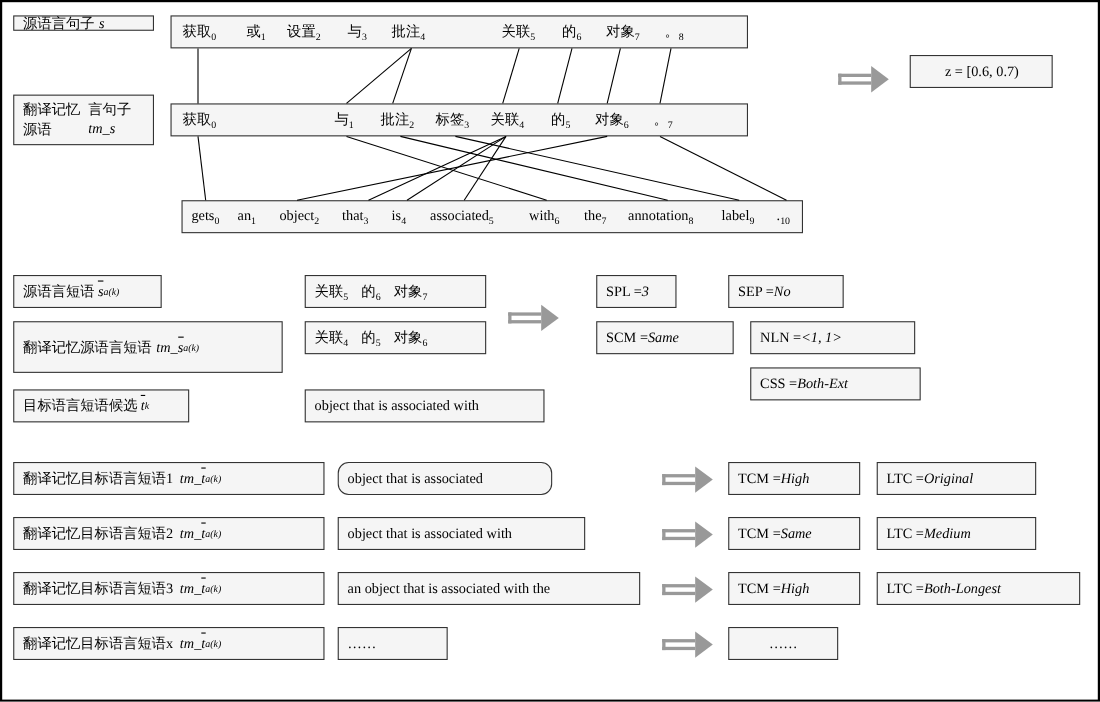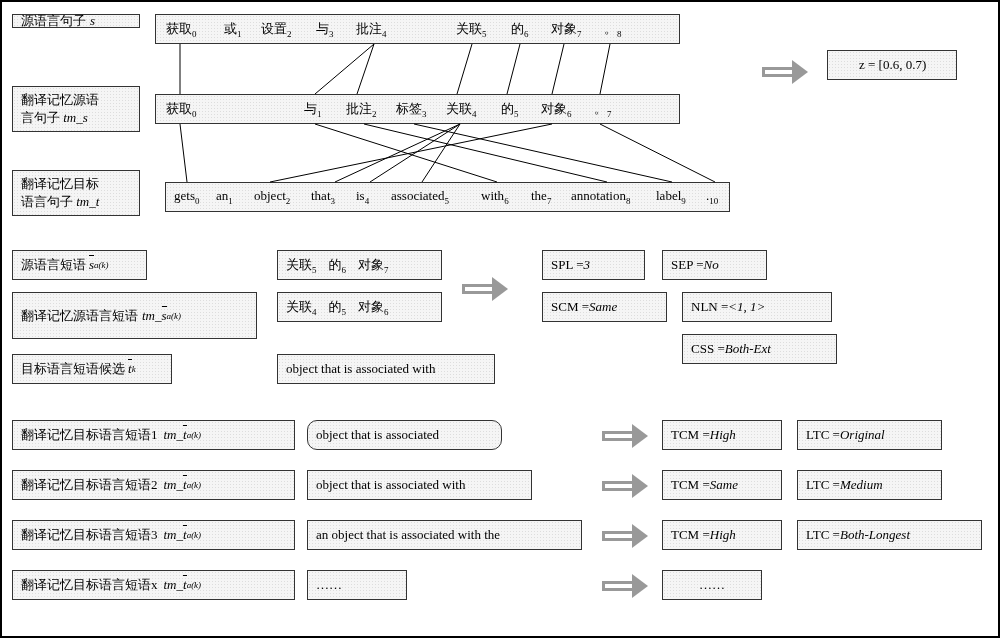--- a/index.html
+++ b/index.html
@@ -22,21 +22,21 @@
   background-image: radial-gradient(circle, #ddd 0.5px, transparent 0.5px);
   background-size: 3px 3px;
   border: 1px solid #333;
   padding: 4px 8px;
   box-sizing: border-box;
   display: flex;
   align-items: center;
   white-space: nowrap;
 }
 .box.multi {
-  flex-direction: column;
+  flex-direction: row;
   align-items: flex-start;
   justify-content: space-between;
   white-space: normal;
 }
 sub {
   font-size: 9px;
   vertical-align: sub;
 }
 .arrow {
   position: absolute;
@@ -121,24 +121,20 @@
   <span style="position:absolute; left:10px;"><span>获取</span><sub>0</sub></span>
   <span style="position:absolute; left:148px;"><span>与</span><sub>1</sub></span>
   <span style="position:absolute; left:190px;"><span>批注</span><sub>2</sub></span>
   <span style="position:absolute; left:240px;"><span>标签</span><sub>3</sub></span>
   <span style="position:absolute; left:290px;"><span>关联</span><sub>4</sub></span>
   <span style="position:absolute; left:345px;"><span>的</span><sub>5</sub></span>
   <span style="position:absolute; left:385px;"><span>对象</span><sub>6</sub></span>
   <span style="position:absolute; left:438px;"><span>。</span><sub>7</sub></span>
 </div>
 
-<div class="box multi" style="left:10px; top:168px; width:128px; height:46px;">
-  <div><span>翻译记忆目标</span></div>
-  <div><span>语言句子</span> <span class="italic">tm_t</span></div>
-</div>
 <div class="box" style="left:163px; top:180px; width:565px; height:30px;">
   <span style="position:absolute; left:8px;"><span>gets</span><sub>0</sub></span>
   <span style="position:absolute; left:50px;"><span>an</span><sub>1</sub></span>
   <span style="position:absolute; left:88px;"><span>object</span><sub>2</sub></span>
   <span style="position:absolute; left:145px;"><span>that</span><sub>3</sub></span>
   <span style="position:absolute; left:190px;"><span>is</span><sub>4</sub></span>
   <span style="position:absolute; left:225px;"><span>associated</span><sub>5</sub></span>
   <span style="position:absolute; left:315px;"><span>with</span><sub>6</sub></span>
   <span style="position:absolute; left:365px;"><span>the</span><sub>7</sub></span>
   <span style="position:absolute; left:405px;"><span>annotation</span><sub>8</sub></span>
@@ -187,21 +183,21 @@
   <span><span>关联</span><sub>4</sub></span>
   <span style="margin-left:12px;"><span>的</span><sub>5</sub></span>
   <span style="margin-left:12px;"><span>对象</span><sub>6</sub></span>
 </div>
 
 <div class="arrow" style="left:460px; top:275px;">
   <span class="arrow-body"></span>
       <span class="arrow-head"></span>
 </div>
 
-<div class="box" style="left:540px; top:248px; width:103px; height:30px;">
+<div class="box" style="left:540px; top:248px; width:73px; height:30px;">
   <span>SPL = </span>
       <span class="italic">3</span>
 </div>
 <div class="box" style="left:660px; top:248px; width:105px; height:30px;">
   <span>SEP = </span>
       <span class="italic">No</span>
 </div>
 <div class="box" style="left:540px; top:290px; width:125px; height:30px;">
   <span>SCM = </span>
       <span class="italic">Same</span>

